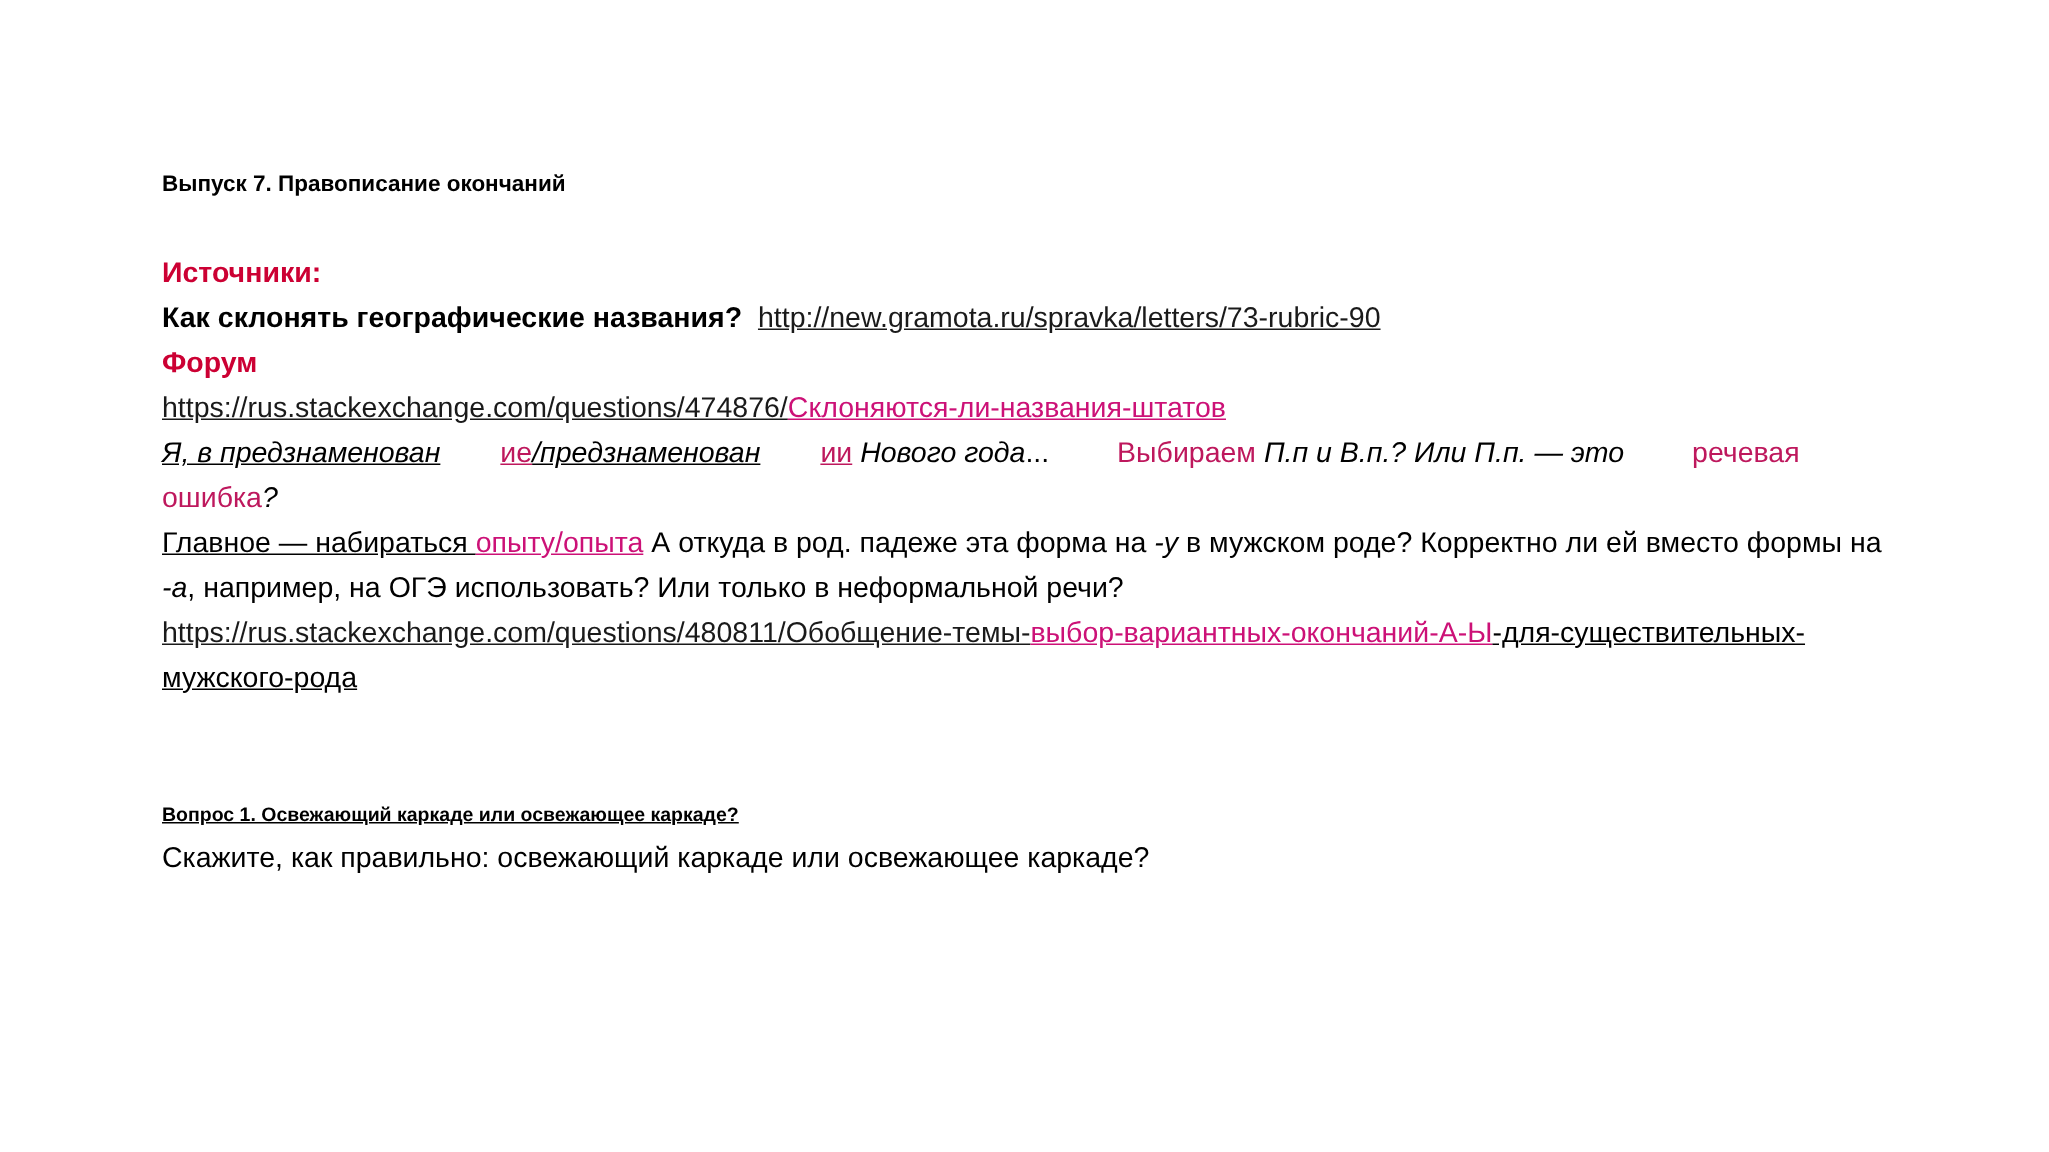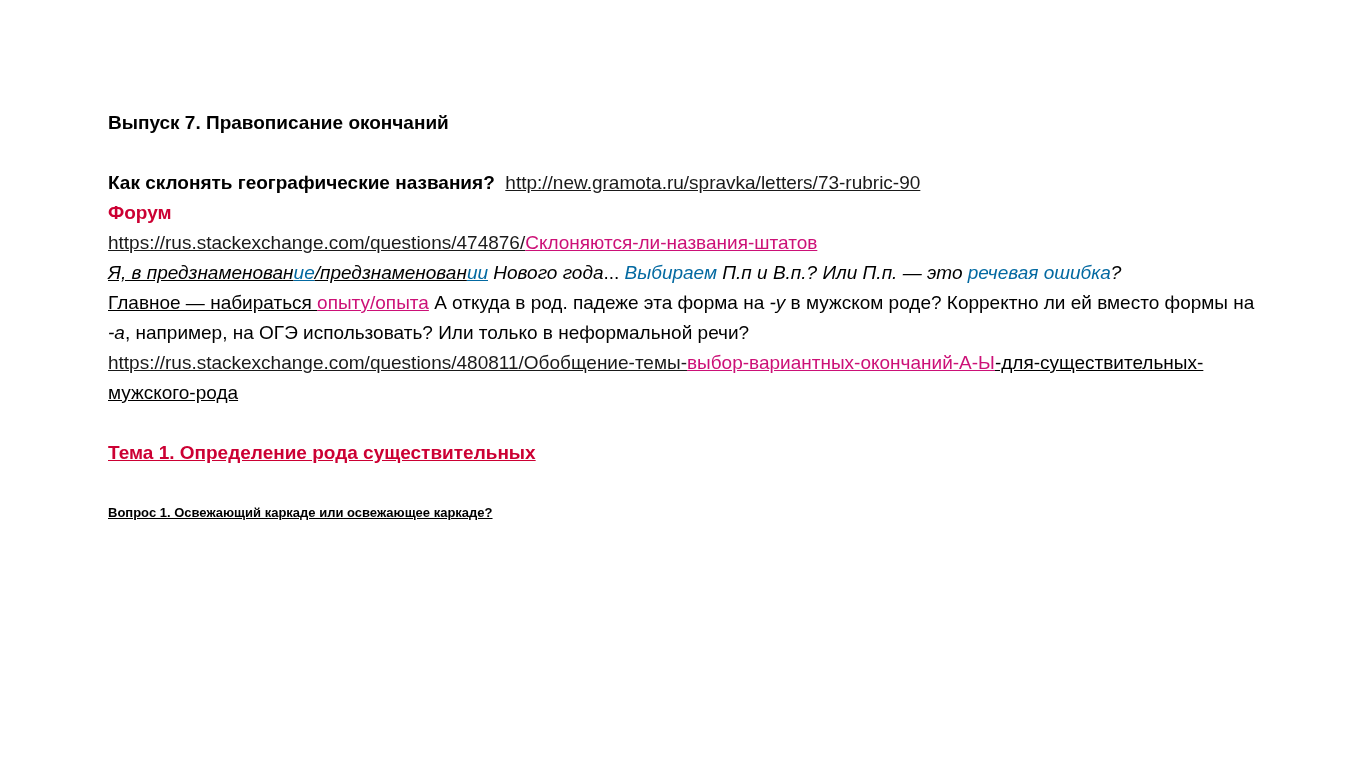--- a/index.html
+++ b/index.html
@@ -30,40 +30,40 @@
     font-size: 19px;
     line-height: 30px;
     margin: 0 0 0 0;
   }
   .spacer {
     height: 30px;
   }
   .bold { font-weight: bold; }
   .title {
     font-weight: bold;
-    font-size: 19px;
+    font-size: 15px;
     line-height: 30px;
   }
   .red {
     color: #cc0033;
     font-weight: bold;
   }
   .link {
     color: #1a1a1a;
     text-decoration: underline;
   }
   .magenta {
     color: #cc1177;
   }
   .magenta-plain {
     color: #cc1177;
   }
   .magenta-italic {
-    color: #0369a1;
-    font-style: italic;
+    color: #be185d;
+    margin-left: 40px;
   }
   .purple {
     color: #7030a0;
     text-decoration: underline;
   }
   .italic { font-style: italic; }
   .u { text-decoration: underline; }
   .topic-heading {
     color: #cc0033;
     font-weight: bold;
@@ -81,20 +81,23 @@
 </head>
 <body>
 
 <div class="page">
   <div class="doc">
 
     <div class="title">Выпуск 7. Правописание окончаний</div>
 
     <div class="spacer"></div>
 
+    <div class="para">
+      <span class="red">Источники:</span>
+    </div>
 
     <div class="para">
       <span class="bold">Как склонять географические названия?</span><span>&nbsp;&nbsp;</span><a class="link" href="#">http://new.gramota.ru/spravka/letters/73-rubric-90</a>
     </div>
 
     <div class="para">
       <span class="red">Форум</span>
     </div>
 
 
@@ -111,21 +114,21 @@
     </div>
 
 
 
     <div class="para">
       <a class="link" href="#">https://rus.stackexchange.com/questions/480811/Обобщение-темы-</a><a class="magenta" href="#">выбор-вариантных-окончаний-А-Ы</a><span class="u">-для-существительных-мужского-рода</span>
     </div>
 
     <div class="spacer"></div>
 
-    <div class="topic-heading">Тема 1. Определение рода существительных</div>
 
     <div class="spacer"></div>
 
     <div class="question-heading">Вопрос 1. Освежающий каркаде или освежающее каркаде?</div>
 
+    <div class="para">Скажите, как правильно: освежающий каркаде или освежающее каркаде?</div>
 
   </div>
 </div>
 
 </body></html>

